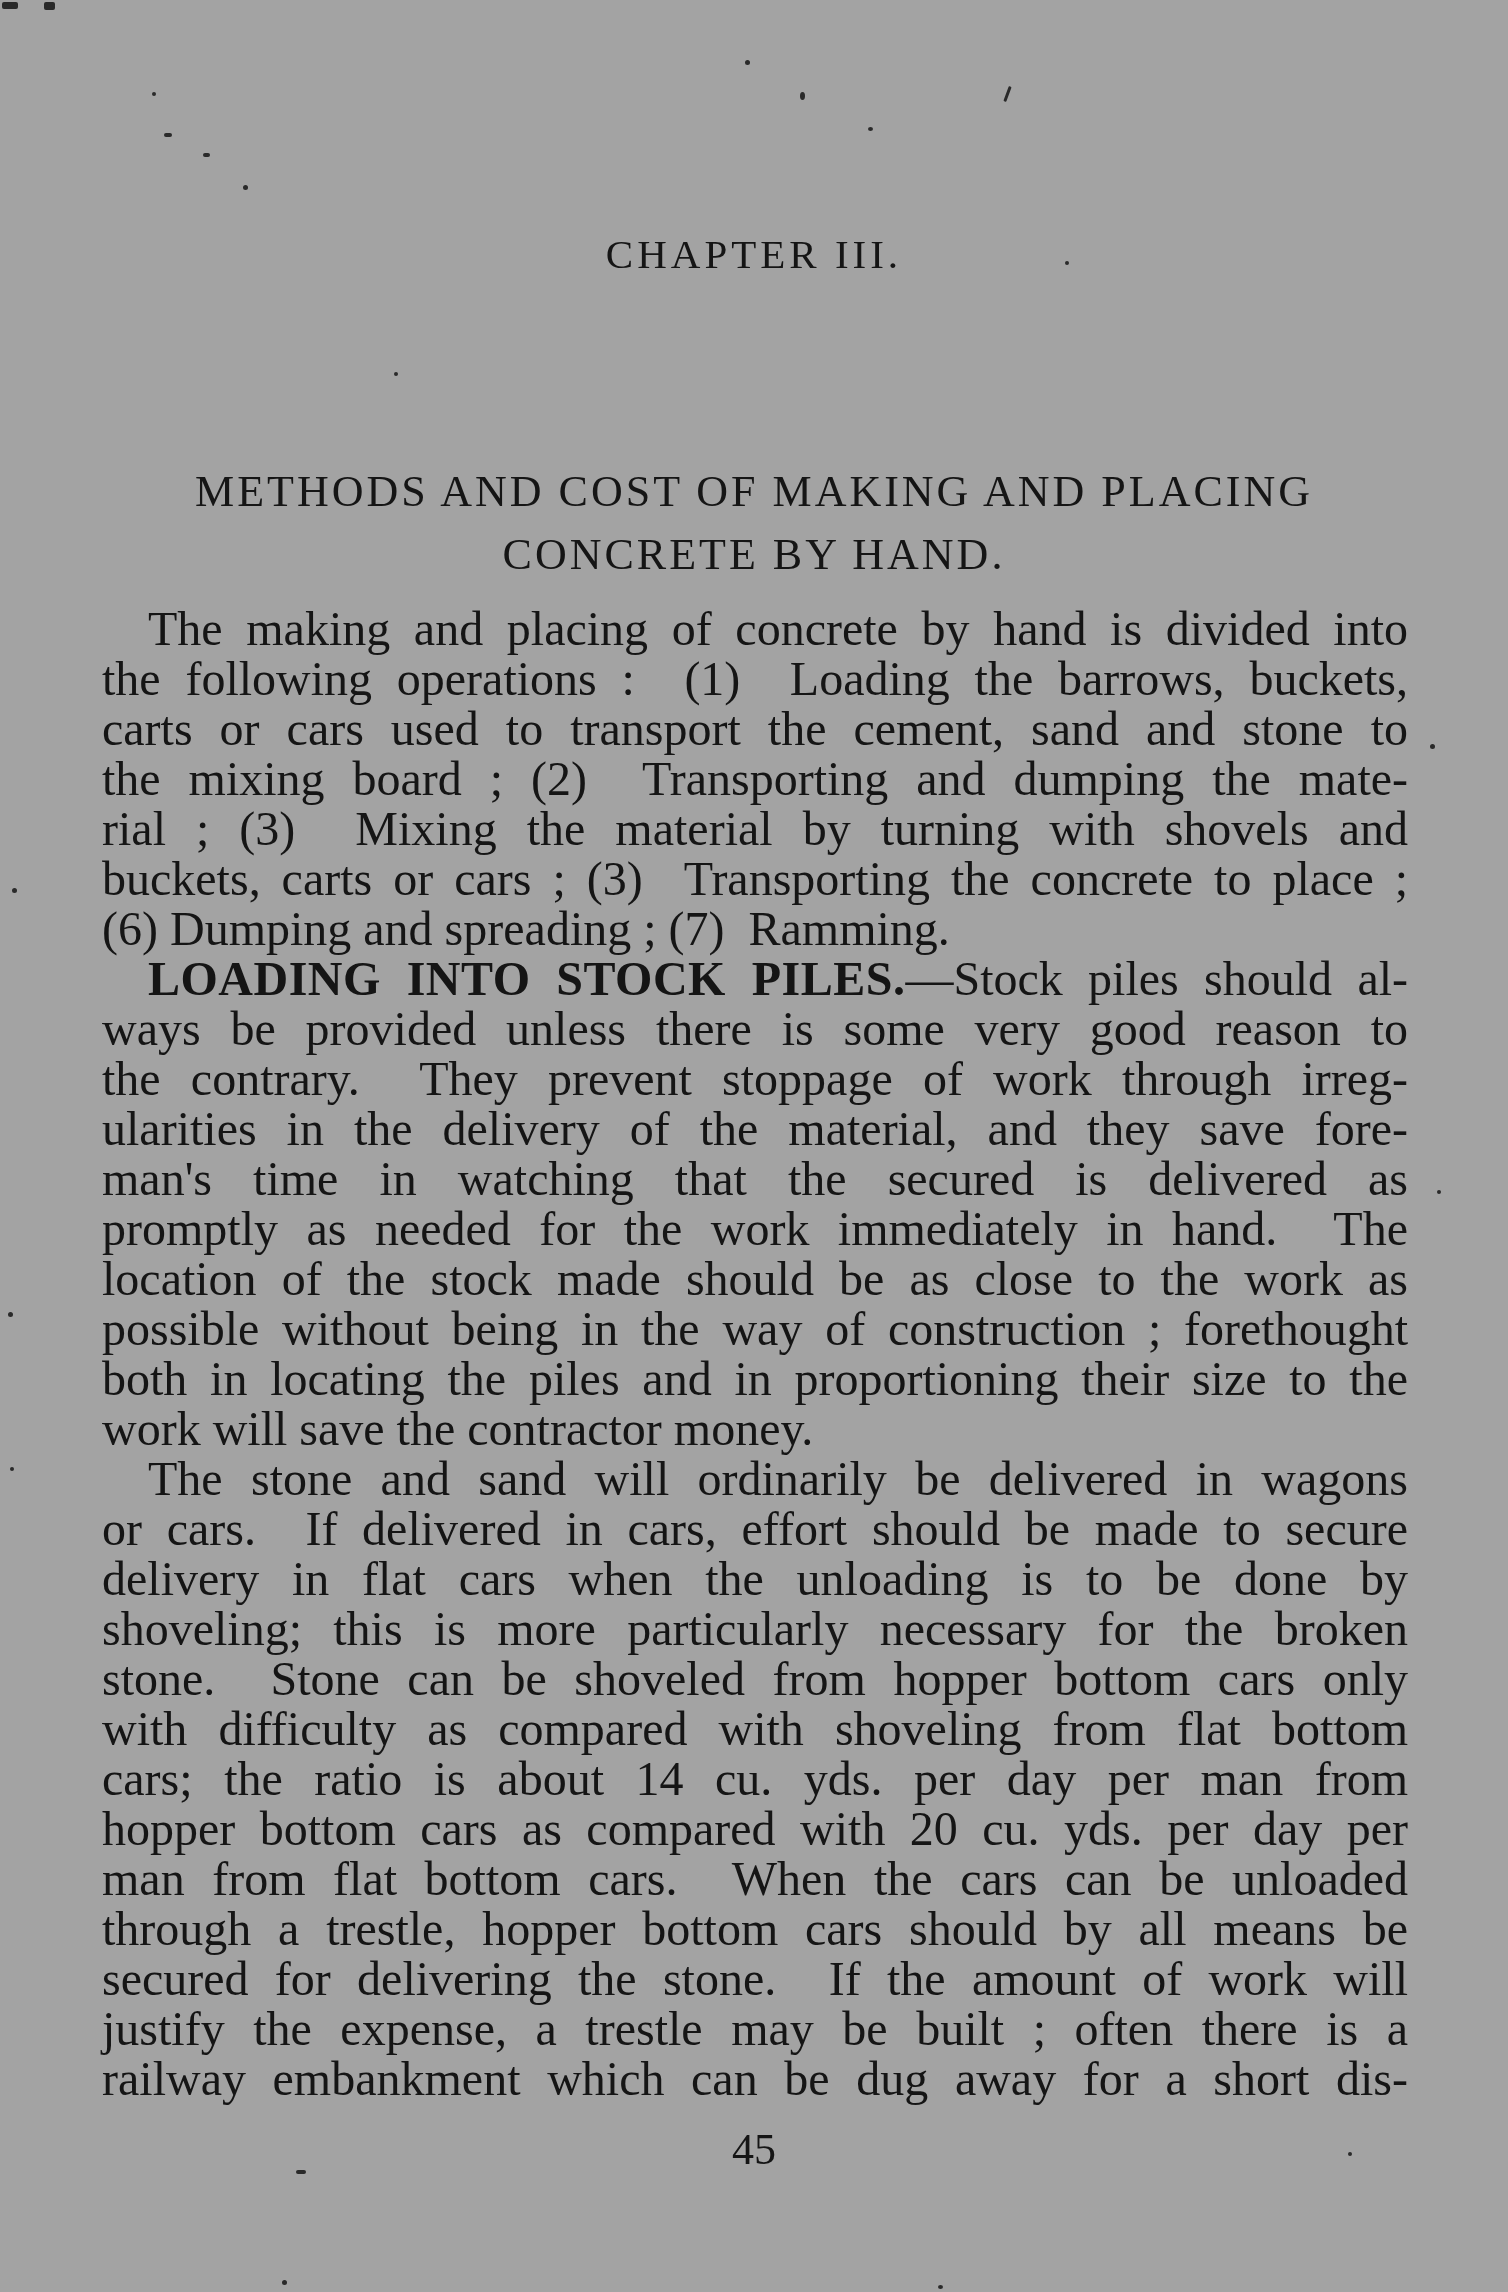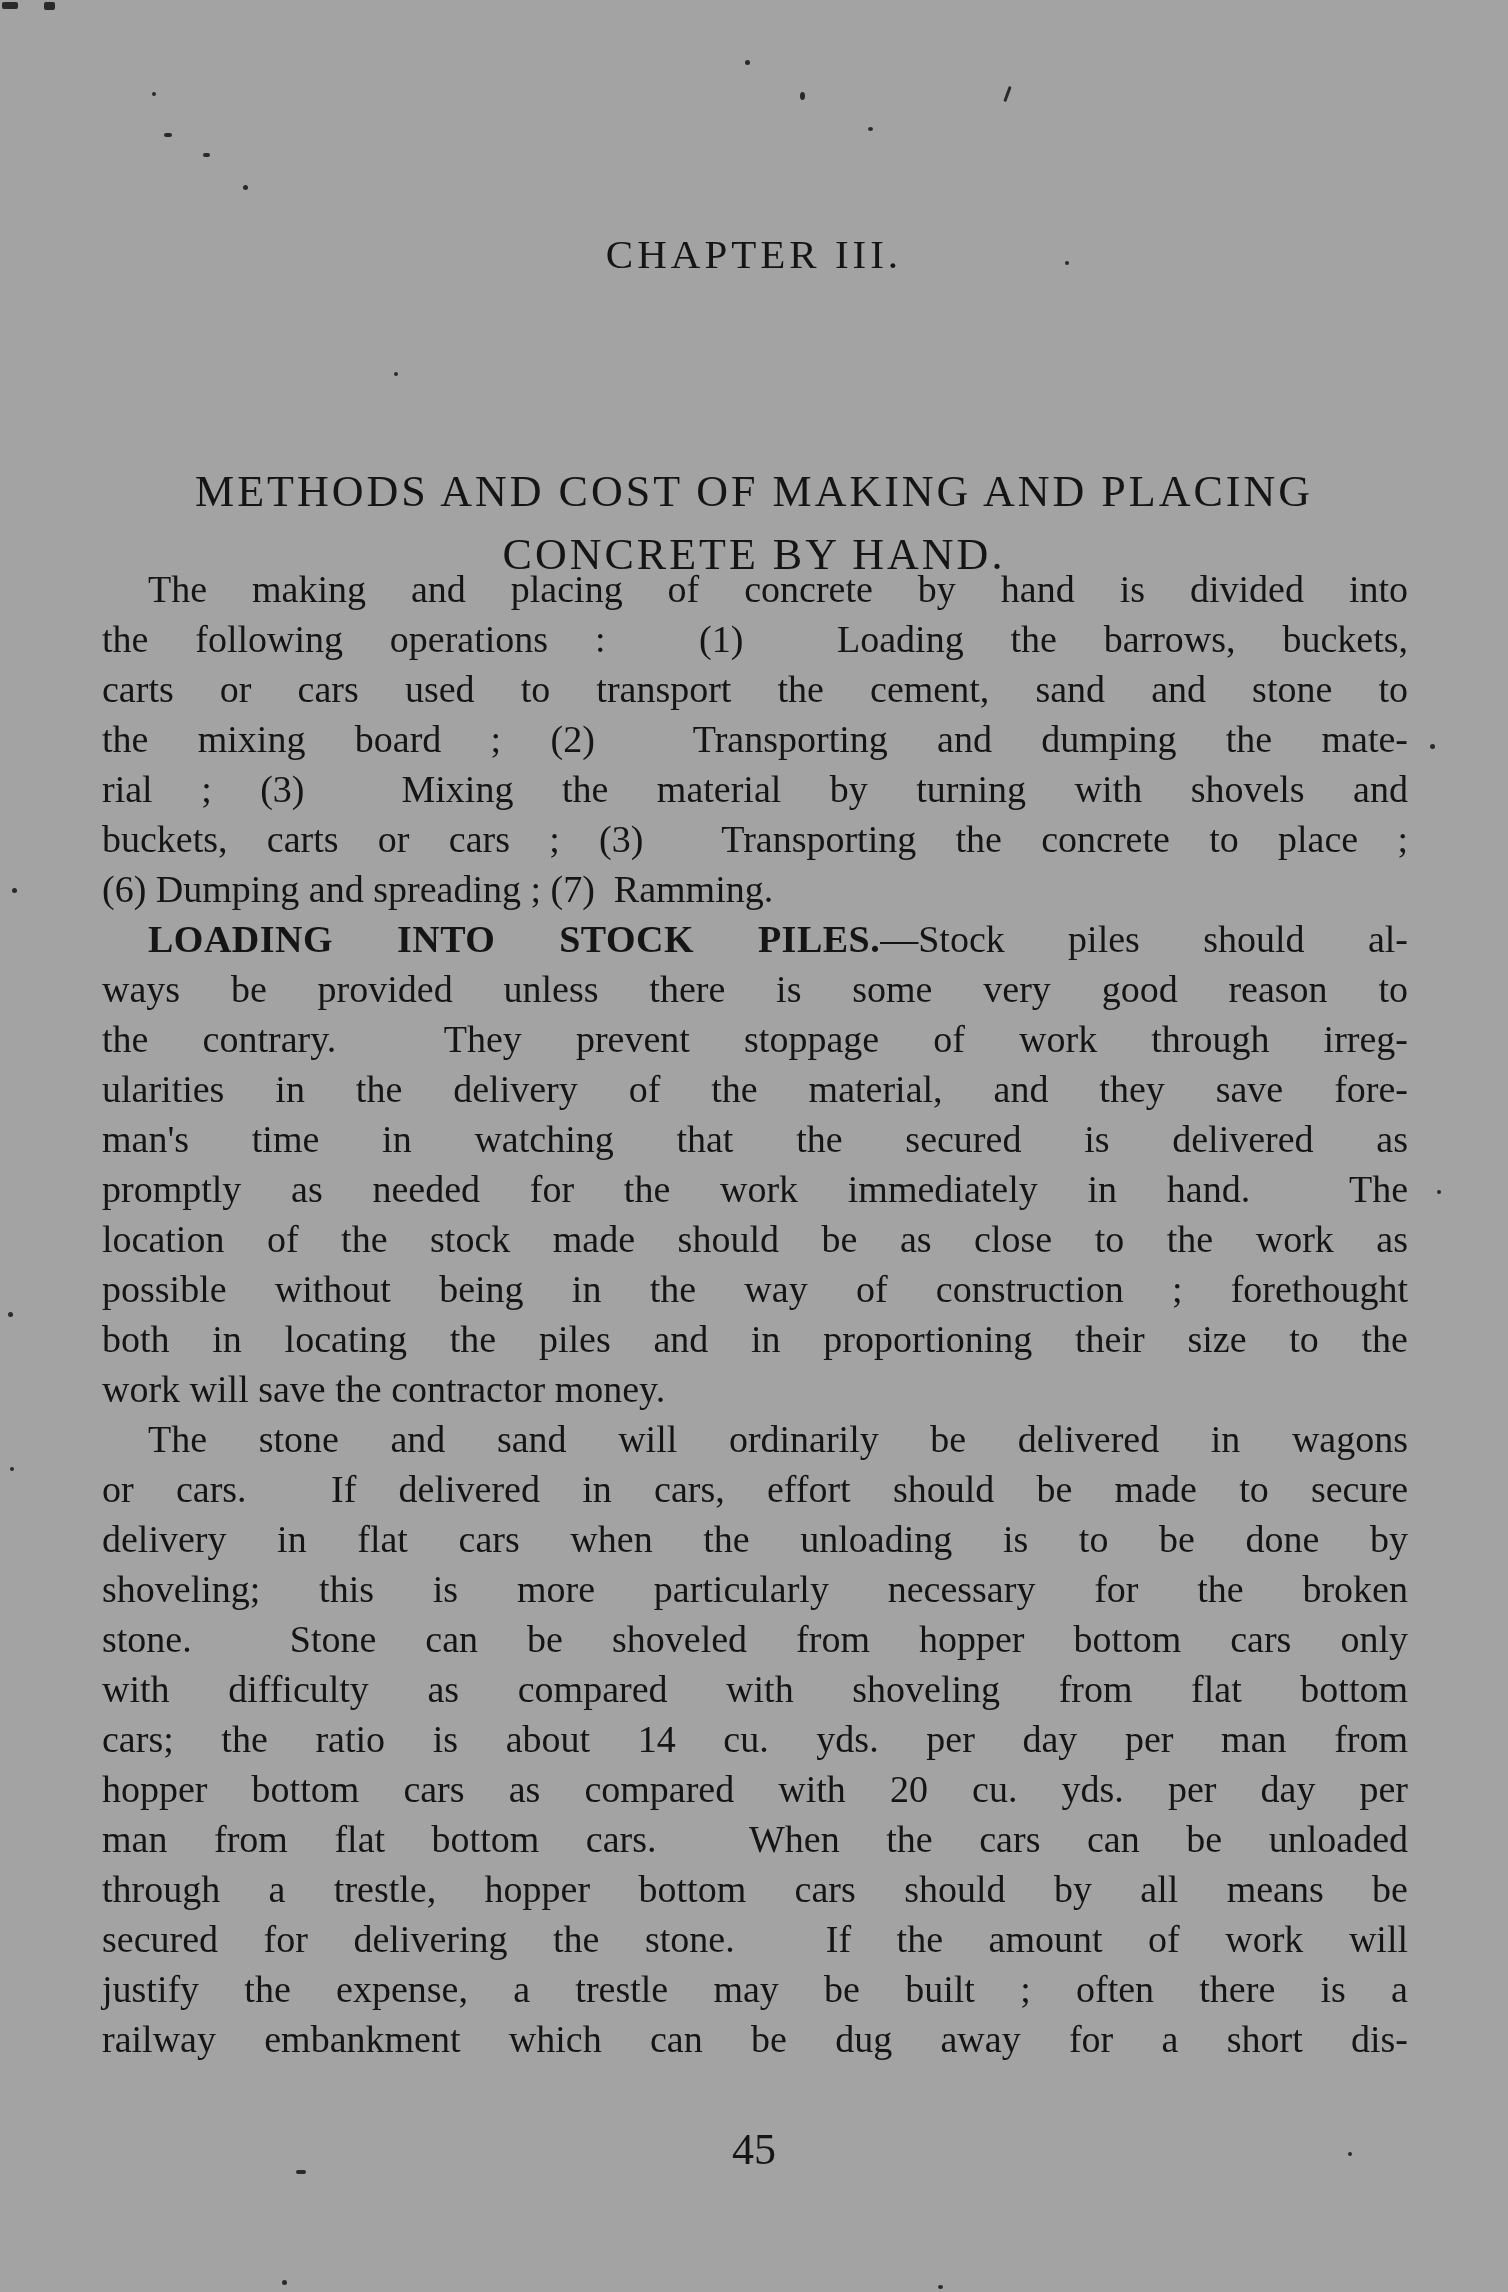--- a/index.html
+++ b/index.html
@@ -25,22 +25,22 @@
     top: 424px; left: 104px; width: 1300px;
     text-align: center;
     font-size: 44px;
     line-height: 63px;
     letter-spacing: 3px;
     margin-top: 36px;
   }
   .title div { white-space: nowrap; }
   .page-body {
     position: absolute;
-    top: 564px; left: 102px; width: 1306px;
-    font-size: 38px;
+    top: 604px; left: 102px; width: 1306px;
+    font-size: 48px;
     line-height: 50px;
   }
   .line {
     text-align: justify;
     text-align-last: justify;
     white-space: pre-wrap;
   }
   .line.end { text-align-last: left; }
   .line.indent { text-indent: 46px; }
   .line b { font-weight: bold; letter-spacing: 0.5px; }

